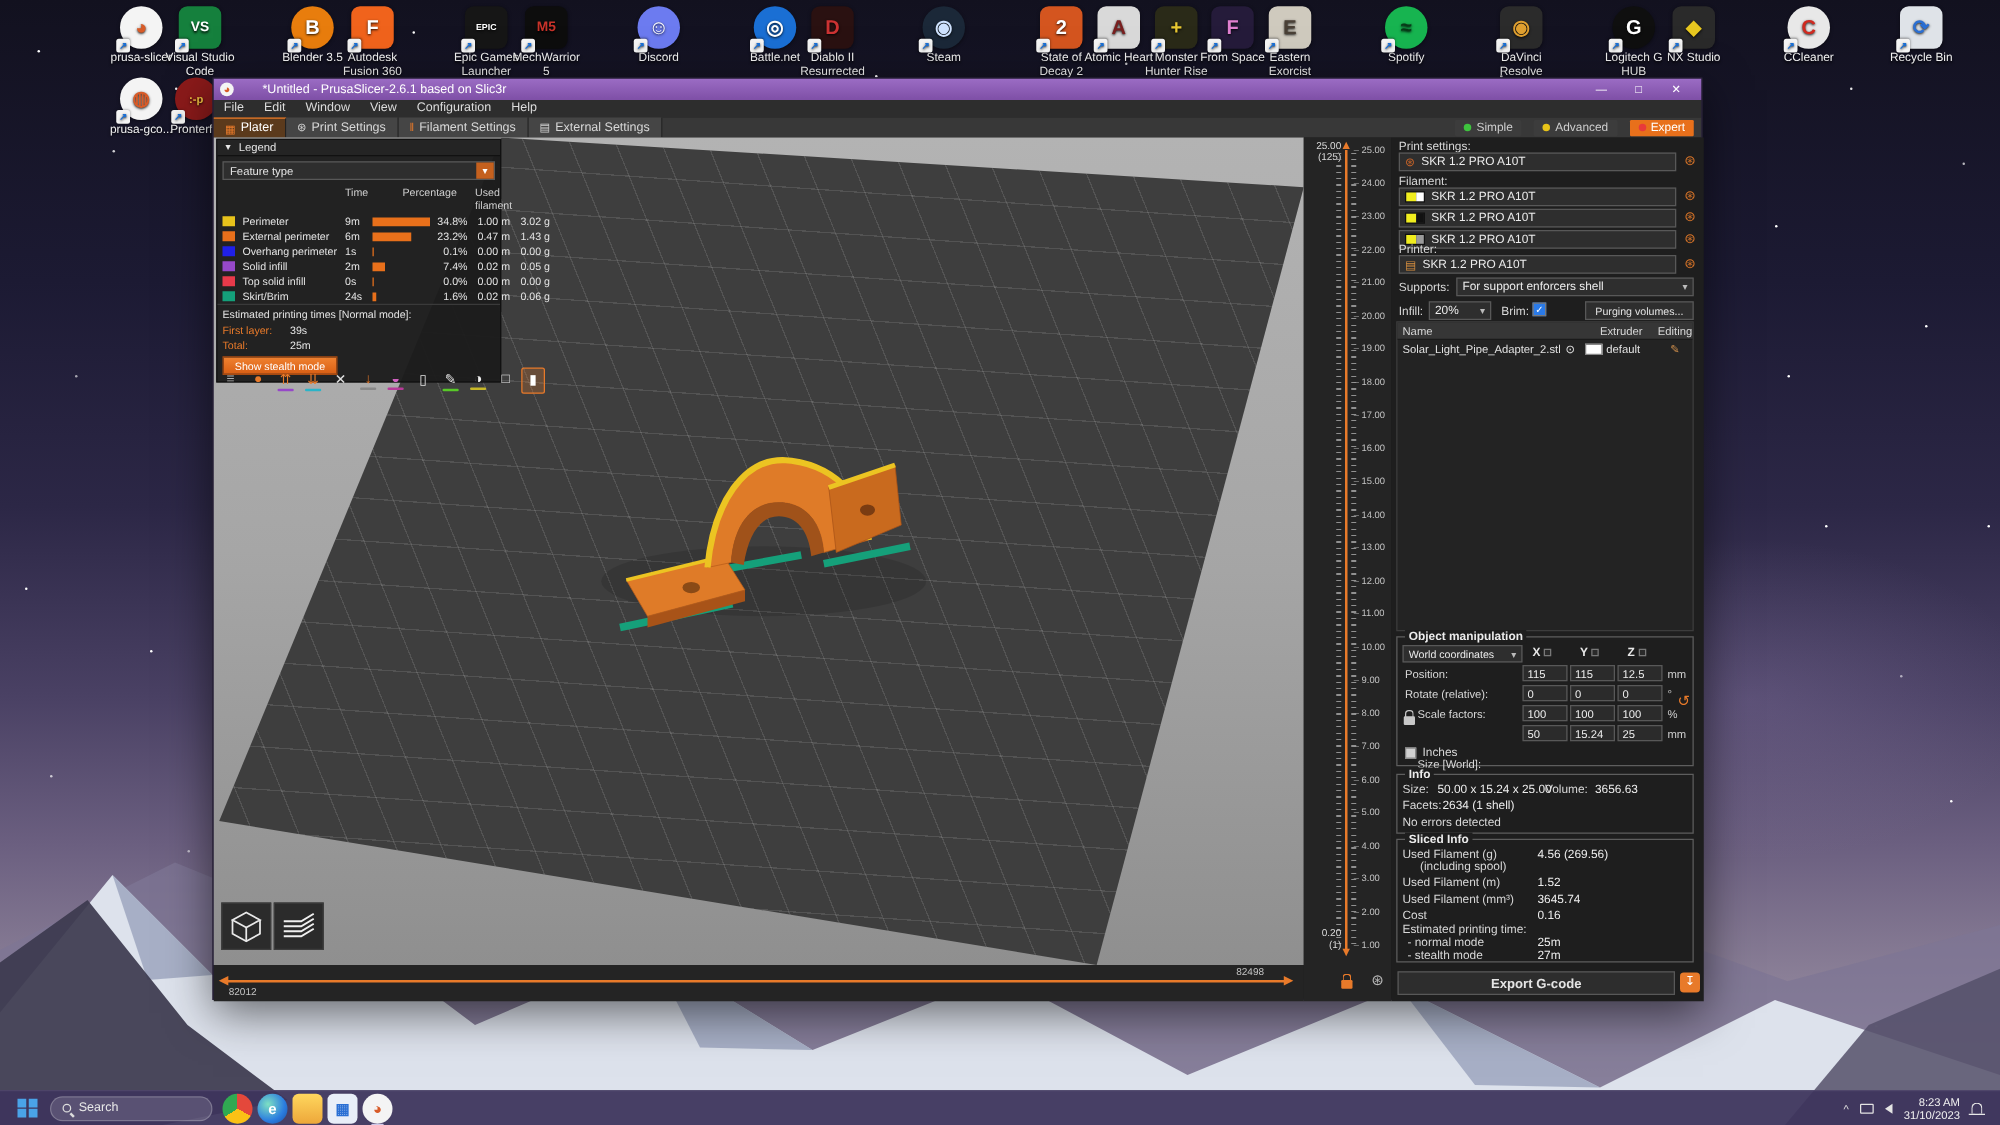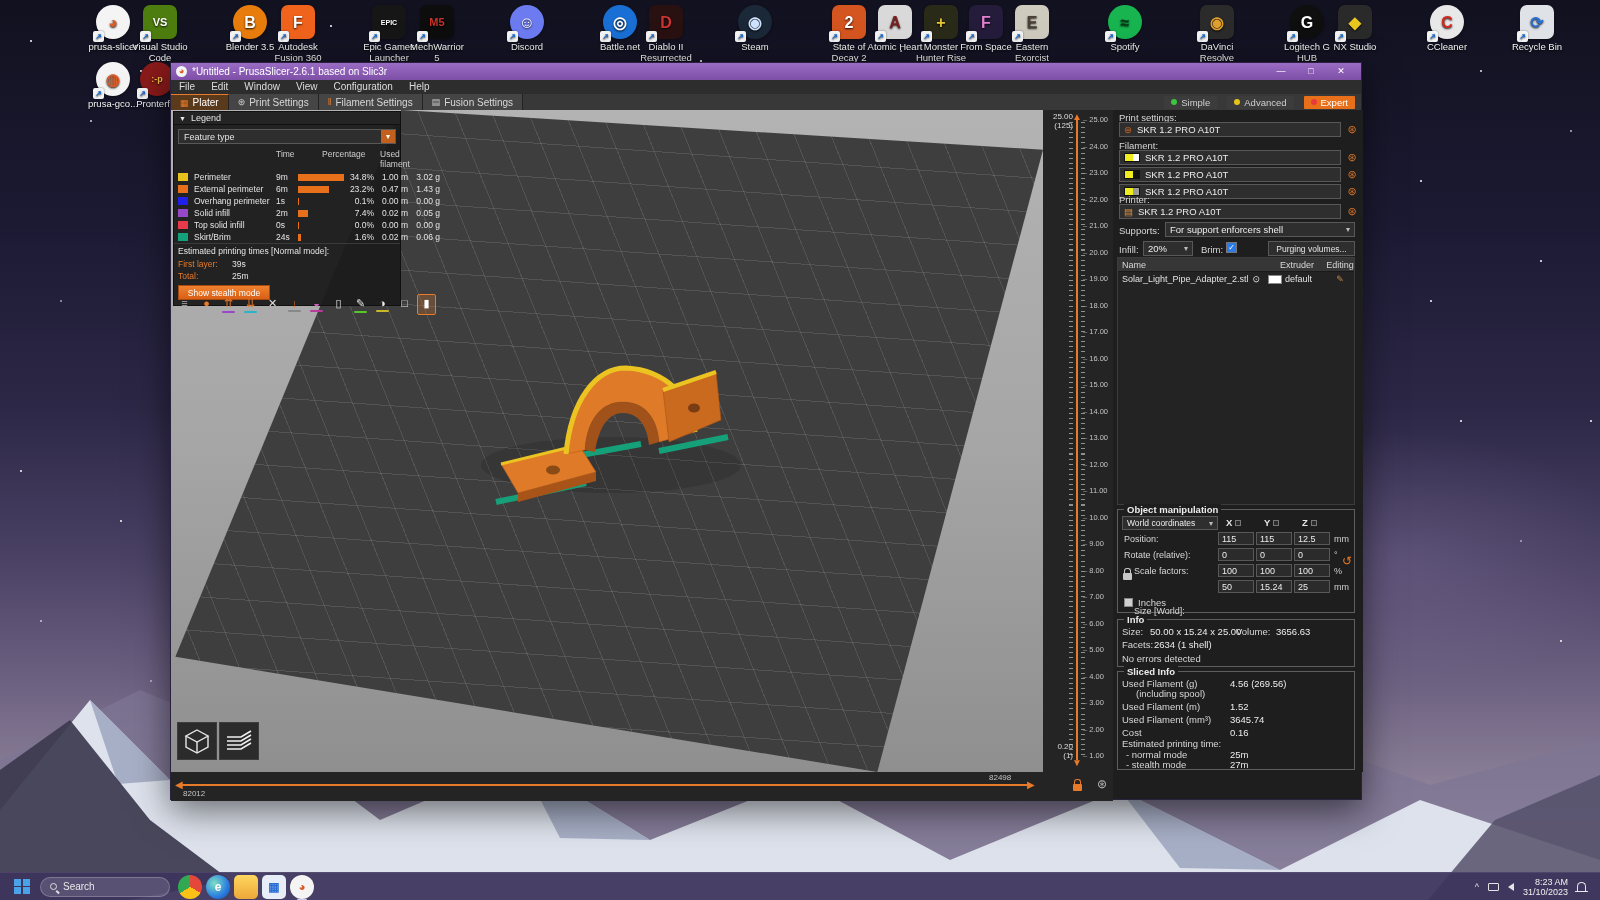--- a/index.html
+++ b/index.html
@@ -33,21 +33,21 @@
   .di-badge { position:absolute; left:-3px; bottom:-3px; width:11px; height:11px; background:#f4f4f4; border-radius:2px;
     color:#1a6fd4; font-size:8px; line-height:11px; font-weight:bold; box-shadow:0 0 2px rgba(0,0,0,.5); }
 
   
   #win { position:absolute; left:170px; top:62px; width:1192px; height:738px; z-index:5;
     background:#1e1e1e; box-shadow:0 10px 34px rgba(0,0,0,.55); border:1px solid #2a2040; }
   #titlebar { position:absolute; left:0; top:0; width:100%; height:17px;
     background:linear-gradient(180deg,#9b6cc4,#7e4fa6); display:flex; align-items:center; padding:0 5px; }
   #title-icon { width:11px; height:11px; border-radius:50%; background:#f4f4f4; color:#d85b28; font-size:9px;
     line-height:11px; text-align:center; margin-right:5px; }
-  #title-text { color:#fff; font-size:10px; flex:1; }
+  #title-text { color:#fff; font-size:10px; flex:1;margin-left:18px; }
   .wc { width:30px; height:15px; color:#fff; font-size:9px; text-align:center; line-height:15px; }
   #menubar { position:absolute; left:0; top:17px; width:100%; height:14px; background:#2d2d2d; display:flex; align-items:center; }
   .menu-item { color:#dcdcdc; font-size:10px; padding:12px 8px; line-height:14px; }
   #tabbar { position:absolute; left:0; top:31px; width:100%; height:16px; background:#383838; display:flex; align-items:flex-end; }
   .tab { height:16px; display:flex; align-items:center; gap:4px; padding:0 9px; background:#454545;
     border-right:1px solid #222; color:#d8d8d8; font-size:10px; }
   .tab[data-active="true"] { background:#5b3a1c; border-top:1px solid #e87a2a; color:#fff; }
   .tab-ic { font-size:9px; }
   #modes { margin-left:auto; display:flex; align-items:center; gap:10px; padding-right:6px; height:16px; }
   .mode { display:flex; align-items:center; gap:4px; background:#3c3c3c; color:#cfcfcf; font-size:9.5px;
@@ -213,21 +213,21 @@
 
     <div class="di" style="top: 5px; left: 83px;">
       <div class="di-img" style="background: rgb(244, 244, 244); color: rgb(216, 91, 40); border-radius: 50%;">
         <span>◕</span>
         <span class="di-badge">↗</span>
       </div>
       <div>prusa-slicer</div>
     </div>
 
     <div class="di" style="top: 5px; left: 130px;">
-      <div class="di-img" style="background: #4d7c0f; color: rgb(255, 255, 255); font-size: 11px;">
+      <div class="di-img" style="background: #15803d; color: rgb(255, 255, 255); font-size: 11px;">
         <span>VS</span>
         <span class="di-badge">↗</span>
       </div>
       <div>Visual Studio Code</div>
     </div>
 
     <div class="di" style="top: 5px; left: 220px;">
       <div class="di-img" style="background: rgb(232, 125, 13); color: rgb(255, 255, 255); border-radius: 50%;">
         <span>B</span>
         <span class="di-badge">↗</span>
@@ -436,21 +436,21 @@
           <span>Print Settings</span>
         </div>
 
         <div class="tab" data-active="false">
           <span class="tab-ic" style="color: rgb(232, 122, 42);">‖</span>
           <span>Filament Settings</span>
         </div>
 
         <div class="tab" data-active="false">
           <span class="tab-ic" style="color: rgb(208, 208, 208);">▤</span>
-          <span>Fusion Settings</span>
+          <span>External Settings</span>
         </div>
       </div>
     <div id="modes">
 
         <div class="mode" data-active="false">
           <span class="mode-dot" style="background: rgb(62, 196, 62);"></span>
           <span>Simple</span>
         </div>
 
         <div class="mode" data-active="false">
@@ -879,20 +879,24 @@
       <div class="sb-label" style="left:4px;top:66px;">Estimated printing time:</div>
       <div id="sliced-time-rows">
           <div class="sb-label" style="left: 8px; top: 77px;">- normal mode</div>
           <div class="svalue" style="left: 112px; top: 77px;">25m</div>
           <div class="sb-label" style="left: 8px; top: 87px;">- stealth mode</div>
           <div class="svalue" style="left: 112px; top: 87px;">27m</div>
         </div>
     </div>
   </div>
 
+  <div id="export-strip">
+    <div class="btn" id="export-btn">Export G-code</div>
+    <div id="sd-icon">↧</div>
+  </div>
 </div>
 
 <div id="taskbar">
   <div id="start">
       <i></i>
       <i></i>
       <i></i>
       <i></i>
     </div>
   <div id="searchbox">

